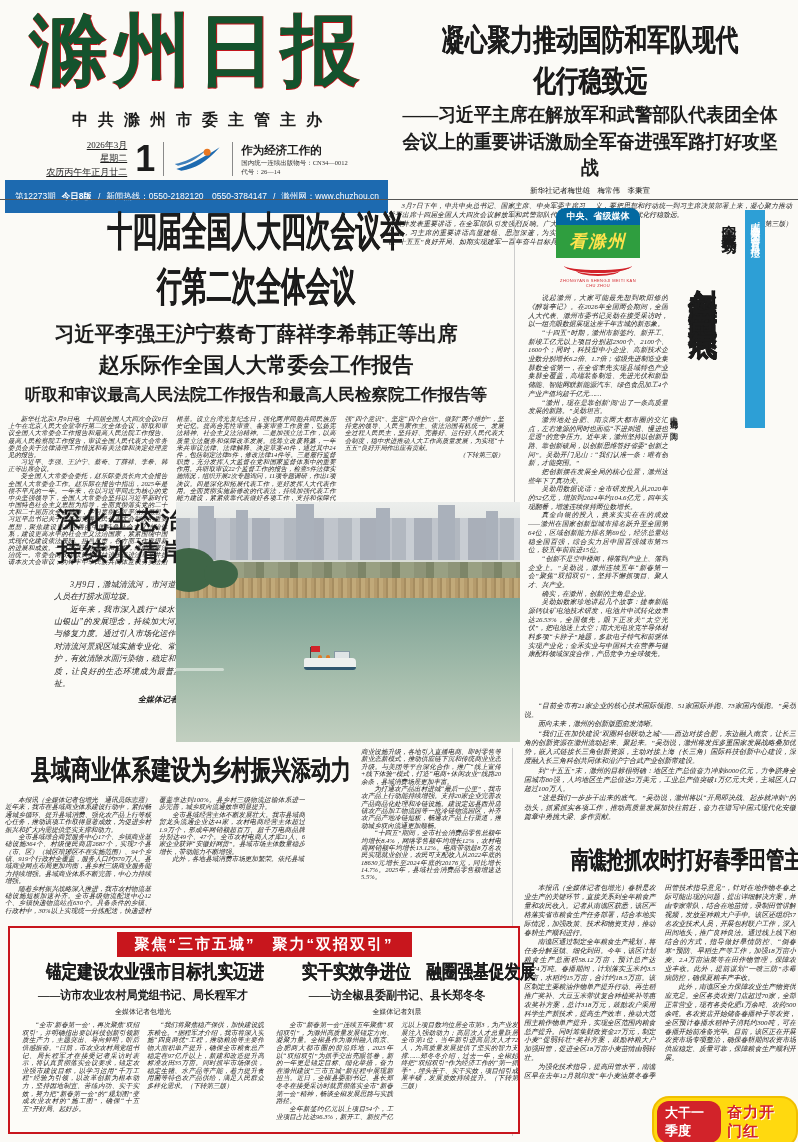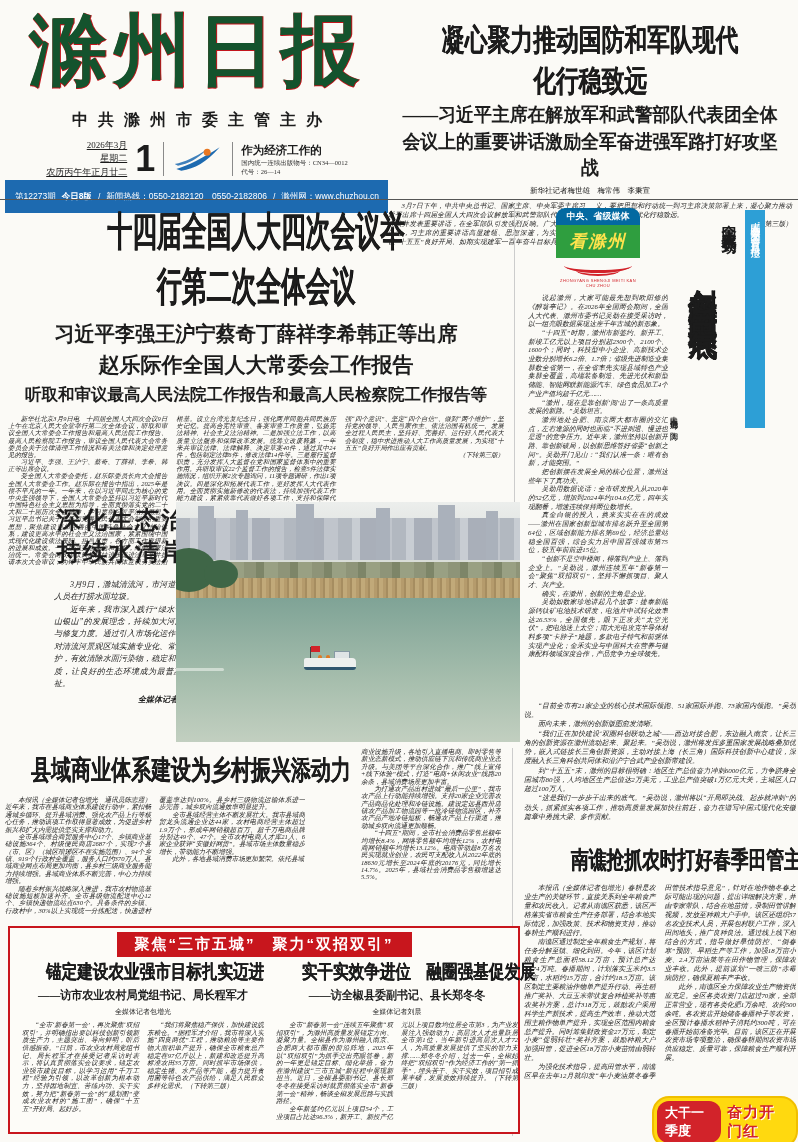--- a/index.html
+++ b/index.html
@@ -173,21 +173,21 @@
         <div class="pub-small">国内统一连续出版物号：CN34—0012</div>
         <div class="pub-small">代号：26—14</div>
       </div>
     </div>
   </div>
 
   <div class="abs sans" id="info-bar">
     <span>第12273期</span>
     <b>今日8版</b>
     <span>/</span>
-    <span>新闻热线：0550-2182120　0550-2182806</span>
+    <span>新闻热线：0550-2182120　0550-3784147</span>
     <span>/</span>
     <span>滁州网：www.chuzhou.cn</span>
   </div>
 
   <div class="abs" id="army">
     <div class="sans" id="army-hl">凝心聚力推动国防和军队现代化行稳致远</div>
     <div class="army-sub">——习近平主席在解放军和武警部队代表团全体</div>
     <div class="army-sub">会议上的重要讲话激励全军奋进强军路打好攻坚战</div>
     <div id="army-byline">新华社记者梅世雄　梅常伟　李秉宣</div>
     <div id="army-body" class="has-turn">

